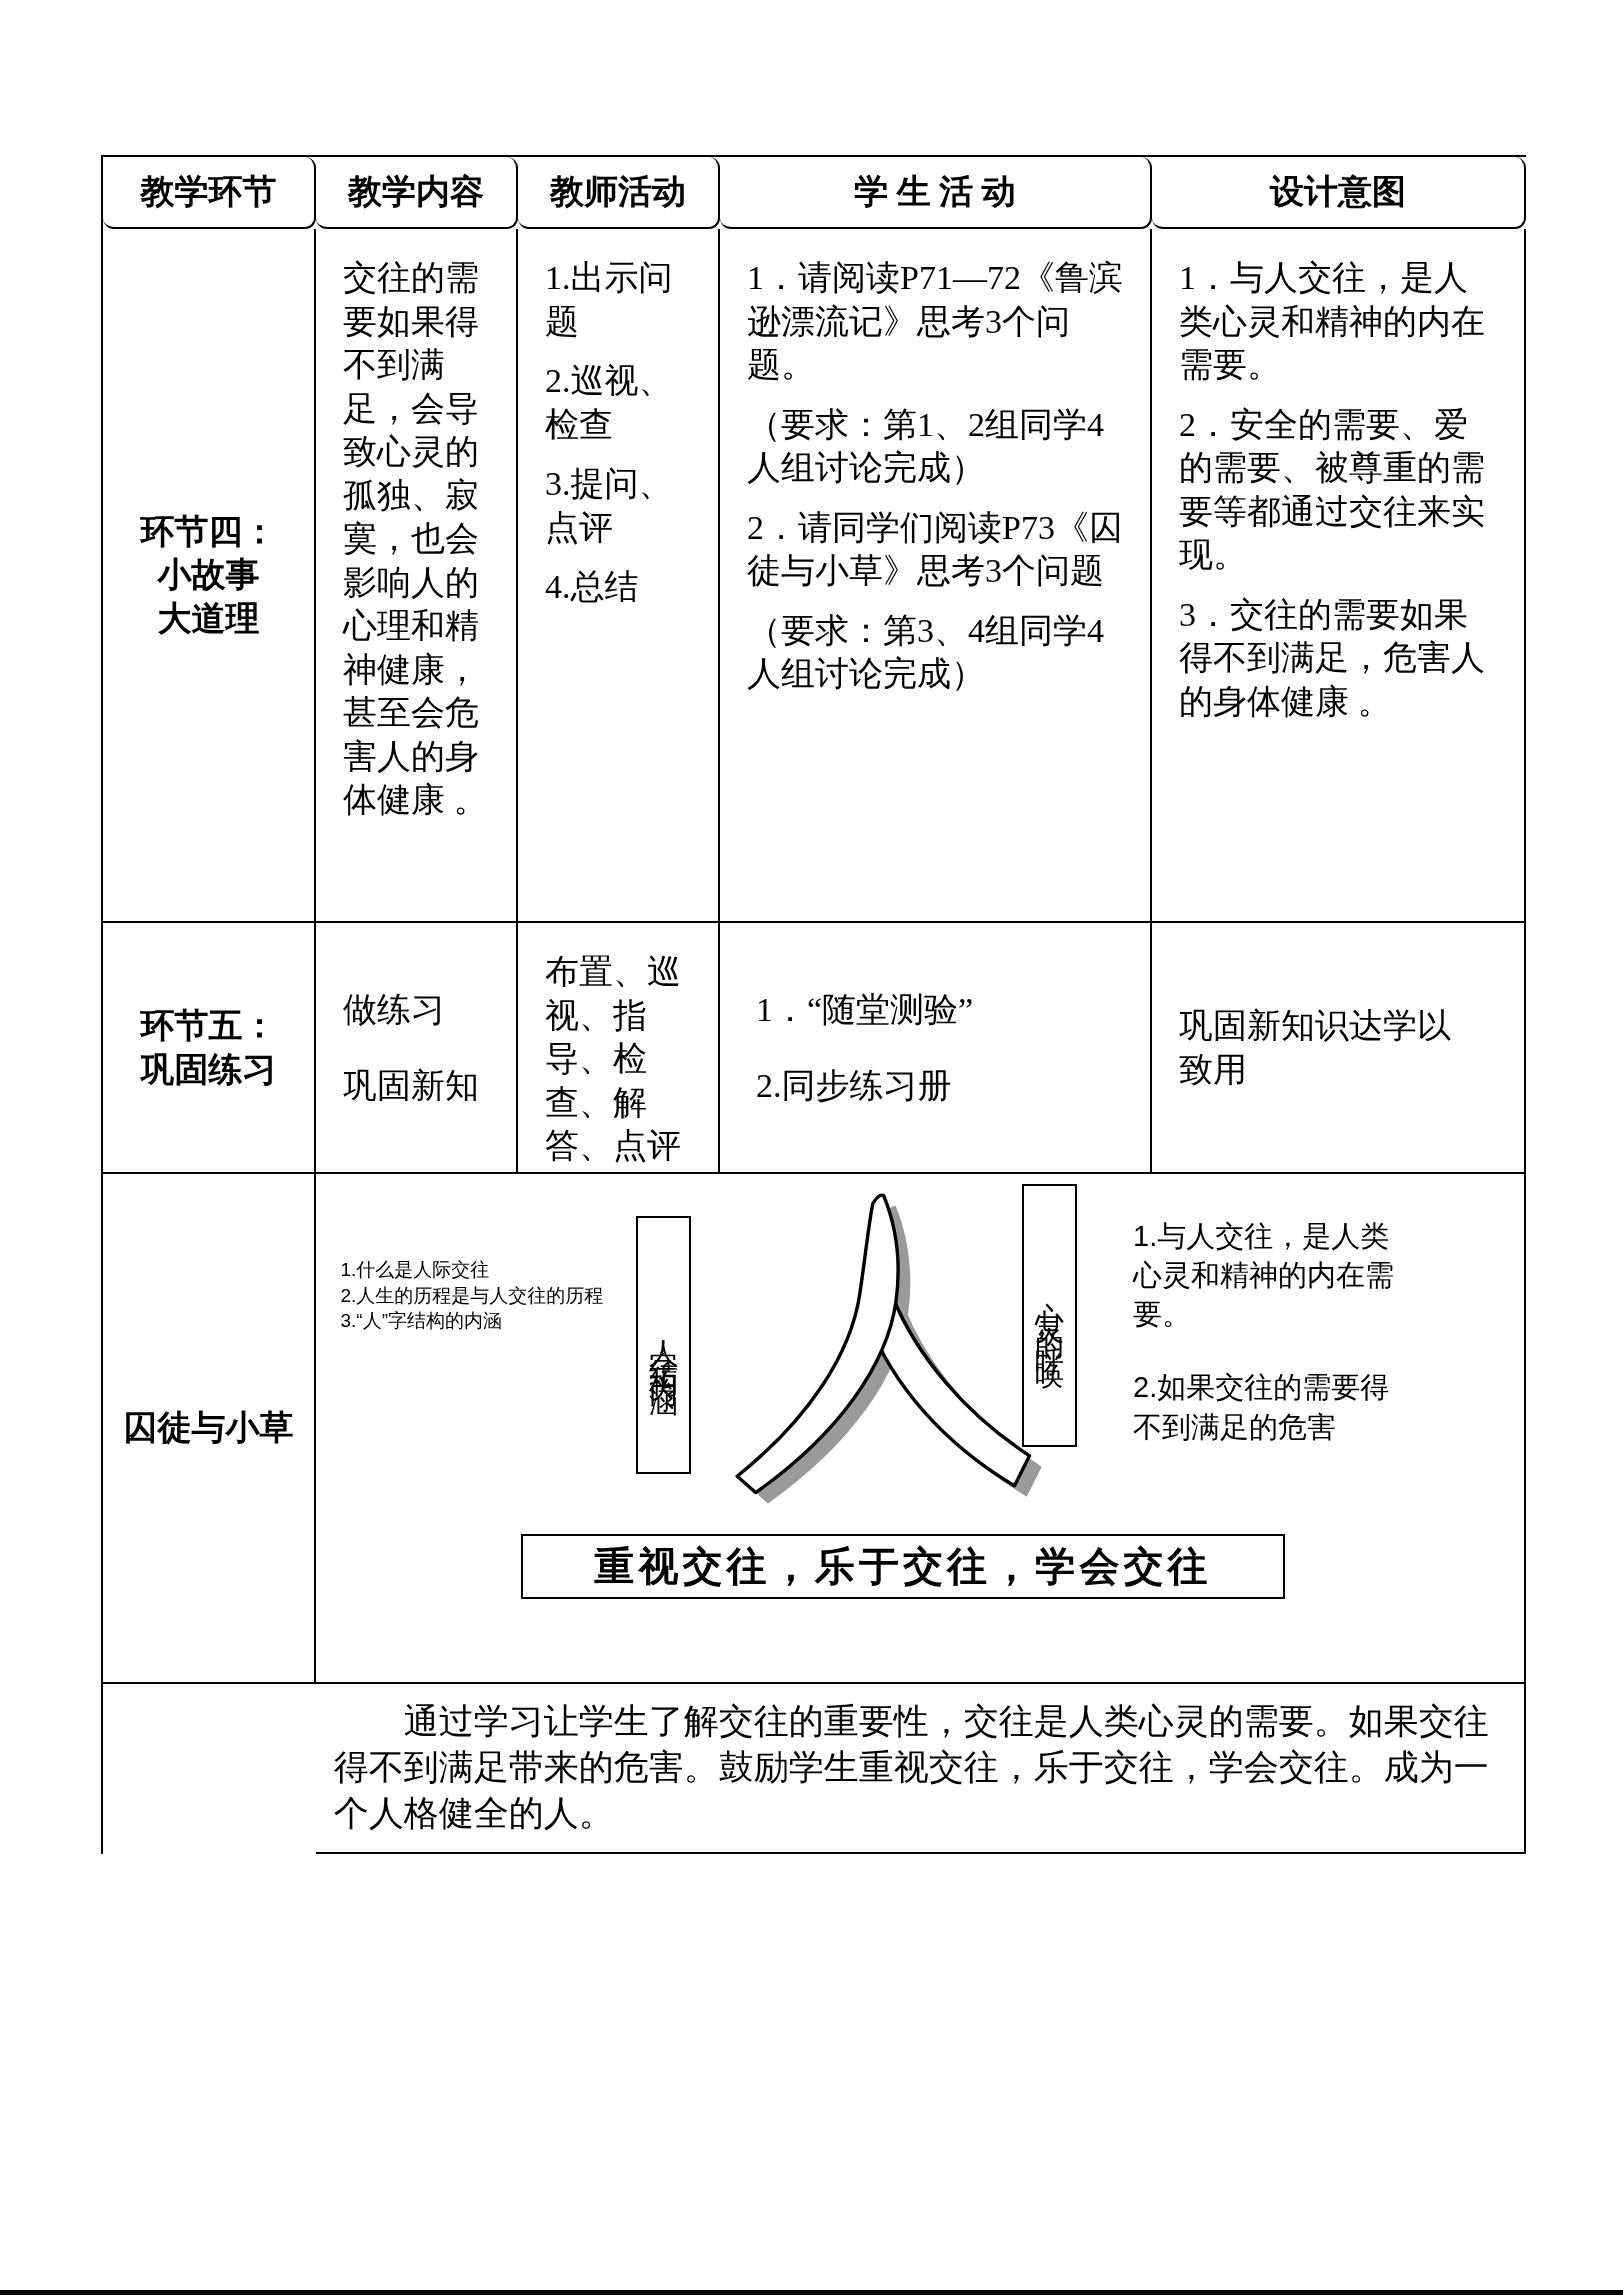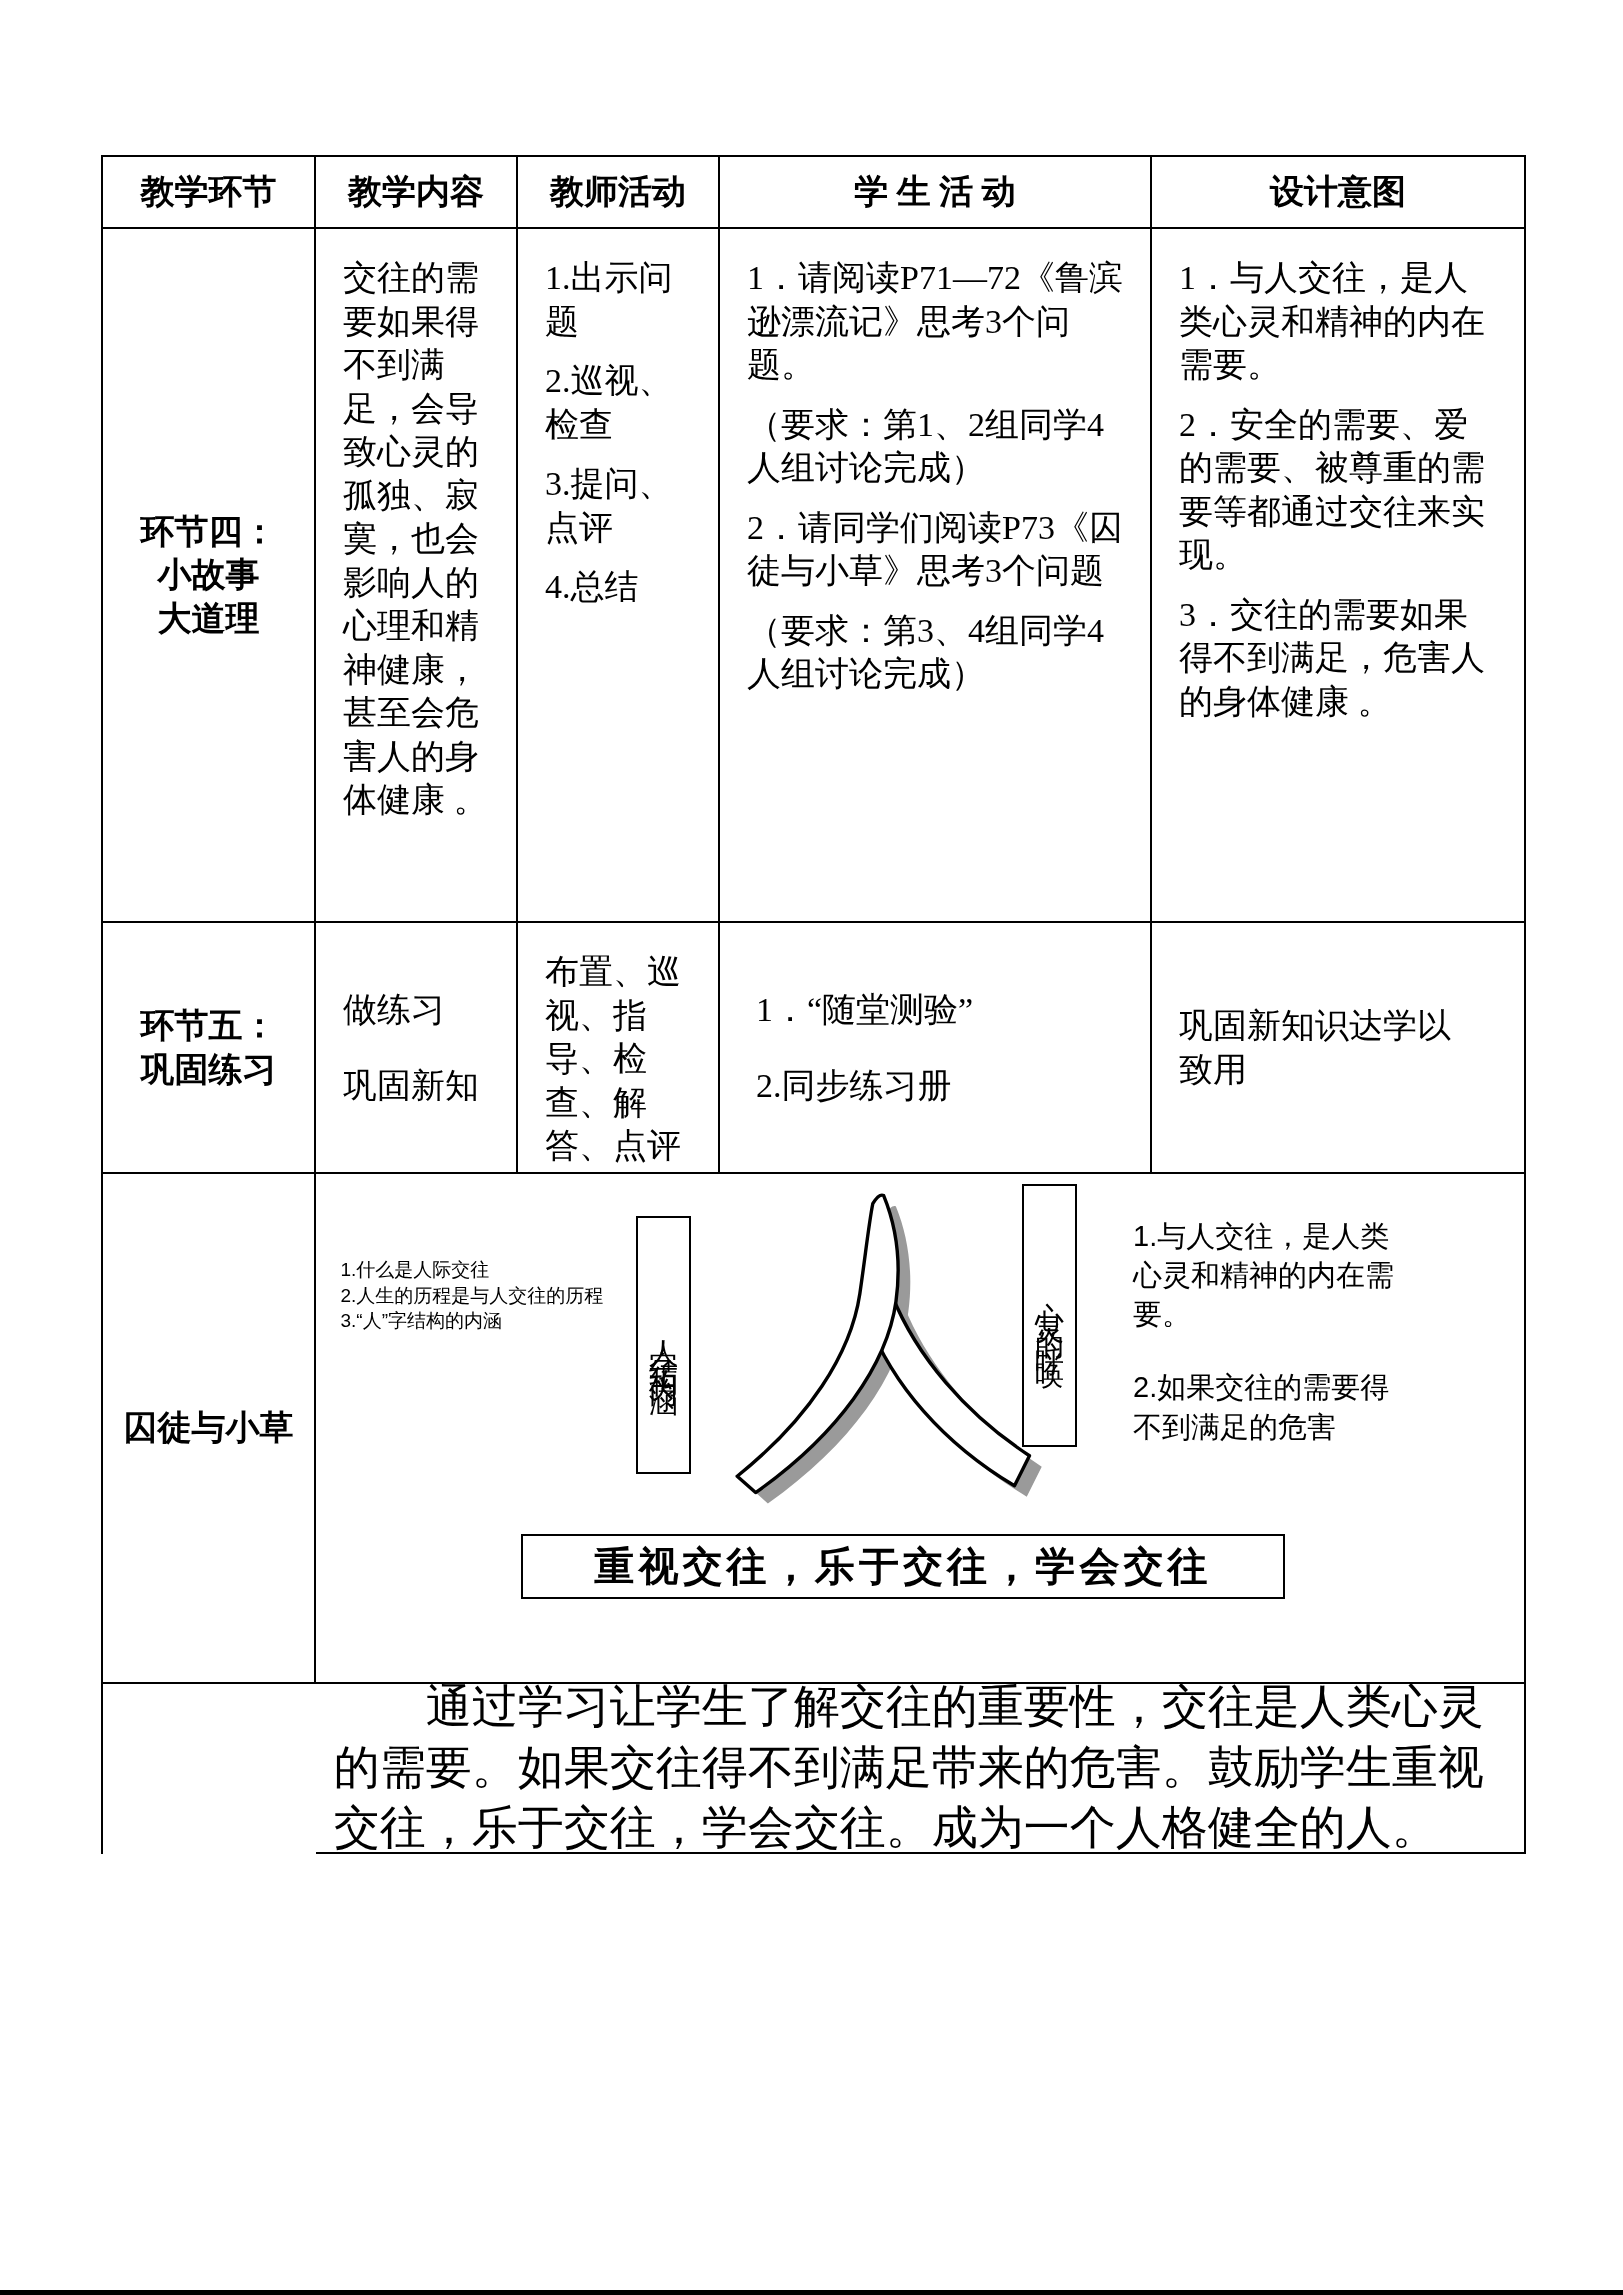--- a/index.html
+++ b/index.html
@@ -21,21 +21,21 @@
   .cell {
     border-right: 2px solid #000;
     border-bottom: 2px solid #000;
     padding: 6.8px 11px;
     font-size: 34px; line-height: 1.28;
     overflow: hidden;
   }
   .cell p { margin: 16px; }
   .head {
     display: flex; align-items: center; justify-content: center;
-    font-weight: bold; text-align: center;
+    font-weight: bold; text-align: center; border-radius: 11px;
   }
   .stage {
     display: flex; flex-direction: column;
     align-items: center; justify-content: center;
     font-weight: bold; text-align: center;
   }
   .vtop { padding-top: 11px; }
   .vcenter { display: flex; flex-direction: column; justify-content: center; }
   .student4 p { margin-bottom: 1.4px; }
   .intent4 p { margin-bottom: 1.4px; }
@@ -64,21 +64,21 @@
     font-size: 29px; line-height: 1.35;
   }
   .board-right p + p { margin-top: 34px; }
   .slogan {
     position: absolute; left: 205px; top: 360px; width: 764px; height: 65px;
     border: 2px solid #000; background: #fff;
     display: flex; align-items: center; justify-content: center;
     font-family: "Liberation Serif", serif;
     font-size: 40px; font-weight: bold; letter-spacing: 4.1px;
   }
-  .effect-content { padding: 11px 17.7px; font-size: 46px; line-height: 1.32; }
+  .effect-content { padding: 11px 17.7px; font-size: 35px; line-height: 1.32; }
   .effect-content p { text-indent: 2em; margin: 0; }
   .bottom-edge {
     position: absolute; left: 0; bottom: 0; width: 100%; height: 5.5px;
     background: #000;
   }
 </style>
 </head>
 <body>
 
 <div class="table">

